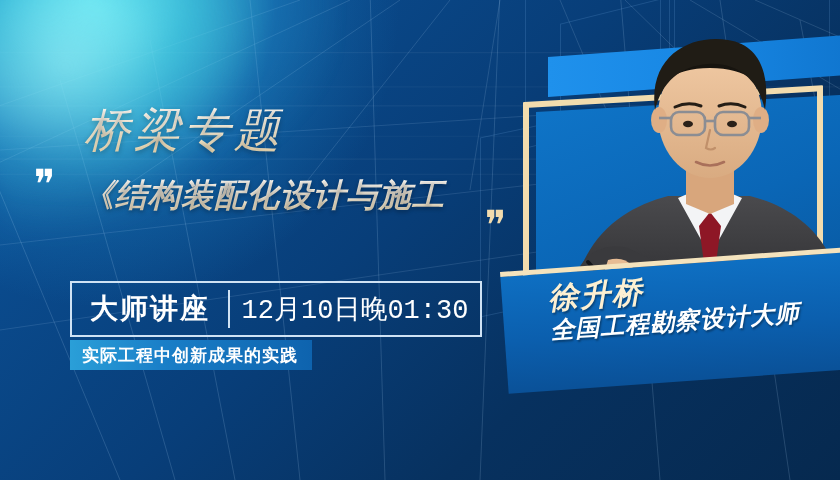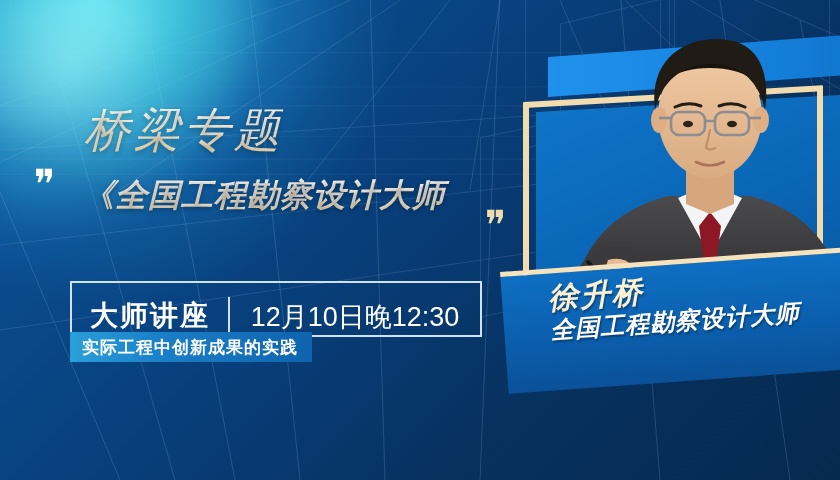--- a/index.html
+++ b/index.html
@@ -113,34 +113,34 @@
     line-height:1.35;
     background:linear-gradient(180deg,#ffffff 0%,#fbf2e0 50%,#efdfba 100%);
     -webkit-background-clip:text;background-clip:text;color:transparent;
     text-shadow:0 2px 4px rgba(0,0,0,.30);
   }
   .maintitle div{white-space:nowrap;}
 
   
   .badge{
     position:absolute;left:70px;top:281px;width:412px;height:56px;
-    border:2px solid #cfe2f4;display:flex;align-items:flex-end;
+    border:2px solid #cfe2f4;display:flex;align-items:center;font-family:Liberation Mono, monospace;
   }
   .badge-l{
     flex:0 0 158px;display:flex;align-items:center;justify-content:center;
     color:#ffffff;font-size:28px;font-weight:bold;letter-spacing:2px;
     border-right:2px solid #cfe2f4;
   }
   .badge-r{
     flex:1;display:flex;align-items:center;justify-content:center;
     color:#ffffff;font-size:27px;letter-spacing:0px;
   }
 
   .subbar{
-    position:absolute;left:70px;top:332px;height:30px;
+    position:absolute;left:70px;top:340px;height:30px;
     display:flex;align-items:center;padding:0 14px 0 12px;
     background:linear-gradient(90deg,#2a9fd8 0%,#1a7fc8 38%,#0e63ae 100%);
     color:#ffffff;font-size:17px;font-weight:bold;letter-spacing:1px;
   }
 </style>
 </head>
 <body>
 
 <div class="stage">
 
@@ -245,28 +245,28 @@
       <path d="M48 248 q16 -4 24 6 q4 9 -6 13 q-14 5 -22 -6 z" fill="#e7bc94"></path>
       <line x1="28" y1="250" x2="58" y2="284" stroke="#14161a" stroke-width="4" stroke-linecap="round"></line>
     </svg>
   </div>
 
   <div class="kicker">桥梁专题</div>
 
   <div class="quote quote-left">❞</div>
 
   <div class="maintitle">
-    <div>《全国工程勘察设计大师</div>
+    <div>《结构装配化设计与施工</div>
   </div>
 
   <div class="quote quote-right">❞</div>
 
   <div class="badge">
     <div class="badge-l">大师讲座</div>
-    <div class="badge-r">12月10日晚12:30</div>
+    <div class="badge-r">12月10日晚01:30</div>
   </div>
 
   <div class="subbar">实际工程中创新成果的实践</div>
 
   <div class="nameplate"></div>
   <div class="name-inner">
     <div class="name-main">徐升桥</div>
     <div class="name-sub">全国工程勘察设计大师</div>
   </div>
 

